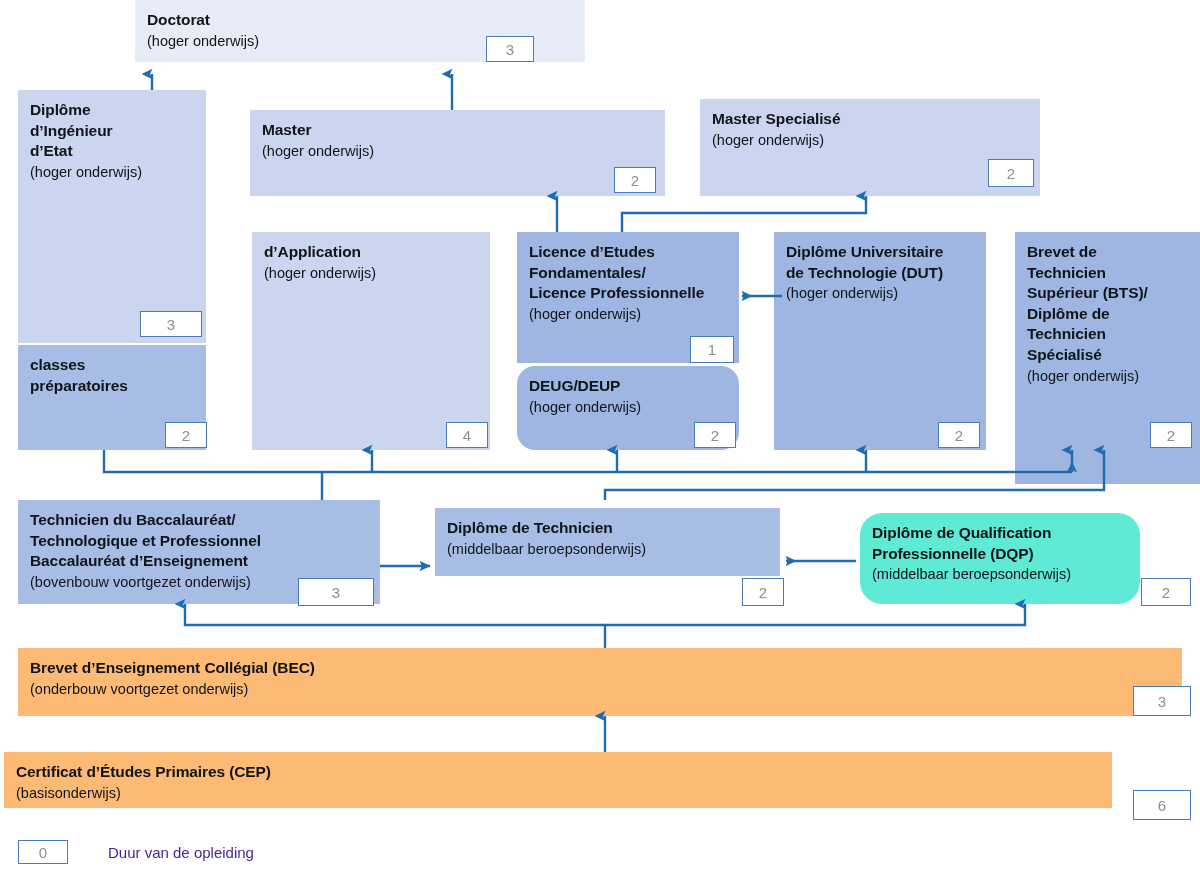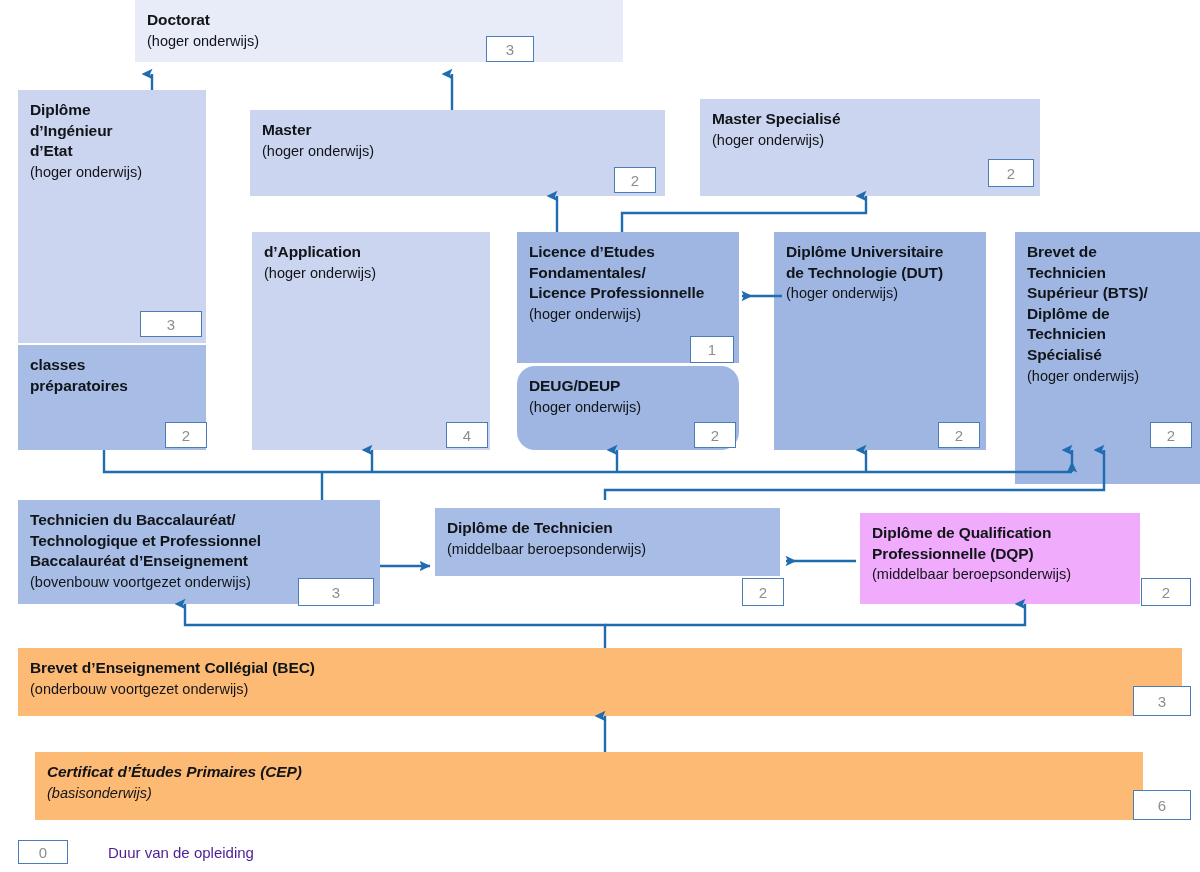--- a/index.html
+++ b/index.html
@@ -5,21 +5,21 @@
   html,body{margin:0;padding:0;background:#ffffff;}
   body{font-family:"Liberation Sans","DejaVu Sans",sans-serif;}
   #stage{position:relative;width:1200px;height:872px;overflow:hidden;background:#fff;}
   .box{position:absolute;box-sizing:border-box;padding:10px 12px 0 12px;}
   .box .ttl{font-weight:bold;color:#111418;font-size:15.5px;line-height:1.33;letter-spacing:-0.1px;}
   .box .sub{color:#111418;font-size:14.5px;line-height:1.3;margin-top:1px;}
   .fill-lightest{background:#e7ecf8;}
   .fill-light{background:#ccd5ef;}
   .fill-mid{background:#a8bde5;}
   .fill-mid2{background:#9fb6e2;}
-  .fill-dark{background:#f0abfc;}
+  .fill-dark{background:#5eead4;border-radius:22px;}
   .fill-darkest{background:#fdba74;}
   .badge{position:absolute;box-sizing:border-box;background:#ffffff;border:1px solid #4a7cb5;
          color:#8d8d8d;font-size:15px;display:flex;align-items:center;justify-content:center;z-index:6;}
   .dash{position:absolute;border-top:2.5px dashed #ffffff;z-index:4;}
   #svg{position:absolute;left:0;top:0;width:1200px;height:872px;z-index:5;pointer-events:none;}
   .legend-row{position:absolute;display:flex;align-items:center;}
   .legend-box{width:48px;height:22px;border:1px solid #4a7cb5;background:#fff;color:#8d8d8d;
               font-size:15px;display:flex;align-items:center;justify-content:center;}
   .legend-label{margin-left:40px;font-size:15px;color:#4c1d95;}
 </style>
@@ -65,21 +65,21 @@
 
       <path d="M856,561 L786,561" marker-end="url(#ah-left)"></path>
 
       <path d="M605,648 L605,625 L185,625 L185,604" marker-end="url(#ah-up)"></path>
       <path d="M605,625 L1025,625 L1025,604" marker-end="url(#ah-up)"></path>
 
       <path d="M605,752 L605,716" marker-end="url(#ah-up)"></path>
     </g>
   </svg>
 
-  <div class="box fill-lightest" style="left:135px;top:0px;width:488px;height:62px;">
+  <div class="box fill-lightest" style="left:135px;top:0px;width:450px;height:62px;">
     <div class="ttl">Doctorat</div>
     <div class="sub">(hoger onderwijs)</div>
   </div>
   <div class="badge" style="left:486px;top:36px;width:48px;height:26px;">3</div>
 
   <div class="box fill-light" style="left:18px;top:90px;width:188px;height:253px;">
     <div class="ttl">Diplôme</div>
     <div class="ttl">d’Ingénieur</div>
     <div class="ttl">d’Etat</div>
     <div class="sub">(hoger onderwijs)</div>
@@ -164,21 +164,21 @@
     <div class="sub">(middelbaar beroepsonderwijs)</div>
   </div>
   <div class="badge" style="left:1141px;top:578px;width:50px;height:28px;">2</div>
 
   <div class="box fill-darkest" style="left:18px;top:648px;width:1164px;height:68px;">
     <div class="ttl">Brevet d’Enseignement Collégial (BEC)</div>
     <div class="sub">(onderbouw voortgezet onderwijs)</div>
   </div>
   <div class="badge" style="left:1133px;top:686px;width:58px;height:30px;">3</div>
 
-  <div class="box fill-darkest" style="left:35px;top:752px;width:1108px;height:68px;font-style:italic;">
+  <div class="box fill-darkest" style="left:4px;top:752px;width:1108px;height:56px;">
     <div class="ttl">Certificat d’Études Primaires (CEP)</div>
     <div class="sub">(basisonderwijs)</div>
   </div>
   <div class="badge" style="left:1133px;top:790px;width:58px;height:30px;">6</div>
 
   <div class="legend-row" style="left:18px;top:840px;">
     <div class="legend-box">0</div>
     <div class="legend-label">Duur van de opleiding</div>
   </div>
 

